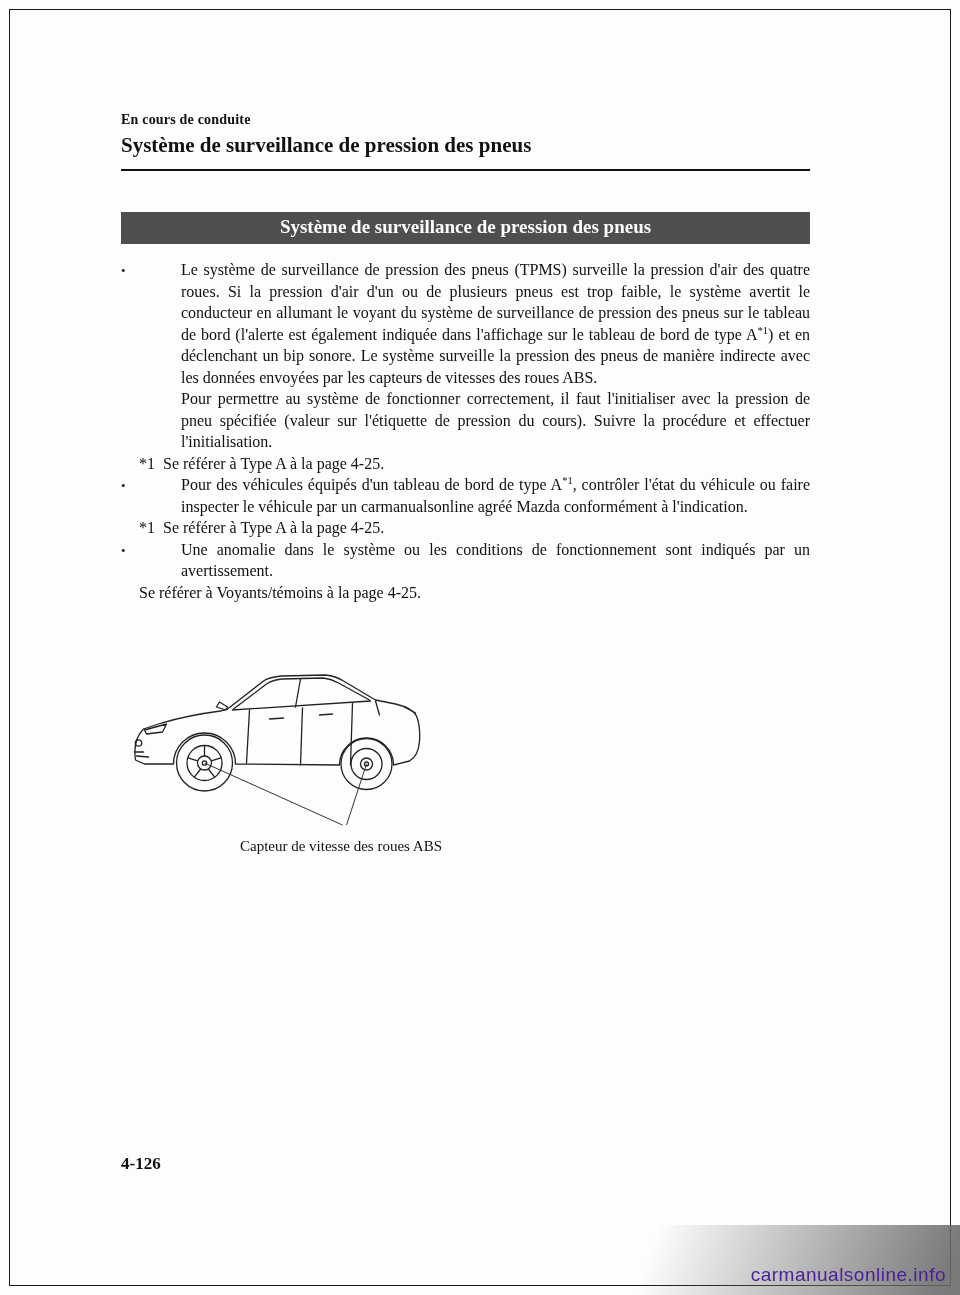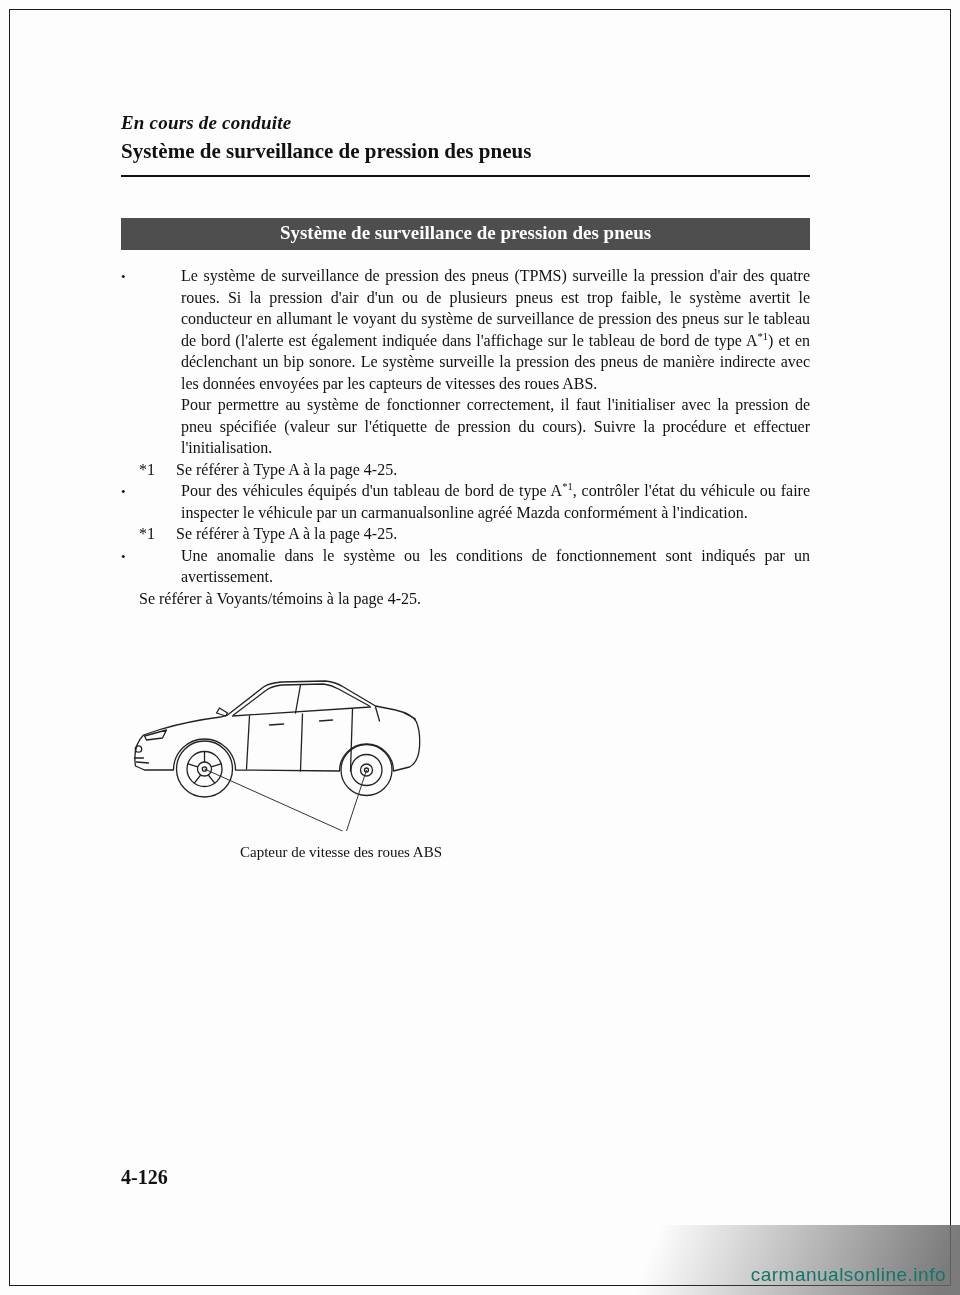--- a/index.html
+++ b/index.html
@@ -16,69 +16,69 @@
     position: absolute;
     left: 9px; top: 9px; right: 9px; bottom: 9px;
     border: 1px solid #1a1a1a;
     pointer-events: none;
   }
   .doc {
     position: absolute;
     left: 121px; top: 112px;
     width: 689px;
   }
-  .section-label { font-size: 19px; font-weight: bold; letter-spacing: 0.2px; font-style: italic; }
+  .section-label { font-size: 14px; font-weight: bold; letter-spacing: 0.2px; }
   .page-title { font-size: 21px; font-weight: bold; margin-top: 5px; }
   .rule { border-top: 2px solid #111; margin-top: 11px; height: 0; }
   .banner {
     margin-top: 41px;
     background: #4e4e4e;
     color: #ffffff;
     text-align: center;
     font-weight: bold;
     font-size: 19px;
     padding: 4px 0 6px 0;
   }
   .body-text { margin-top: 15px; font-size: 16px; line-height: 21.5px; }
   .bullet-item { display: flex; }
   .marker { width: 18px; flex: 0 0 18px; font-size: 13px; padding-top: 1px; }
   .btext { flex: 1; min-width: 0; }
   .just { text-align: justify; margin-left: 42px; }
   sup.fn { font-size: 10.5px; vertical-align: super; line-height: 0; }
   .note-line { }
-  .note-text { margin-left: 21px; }
+  .note-text { margin-left: 8px; }
   .figure { margin-top: 20px; width: 340px; }
   .fig-caption {
     font-size: 15px;
     margin-top: 1px;
     width: 340px;
     text-align: center;
     padding-left: 100px;
   }
   .page-number {
     position: absolute;
     left: 121px; top: 1154px;
-    font-size: 20px; font-weight: bold; margin-top: 12px;
+    font-size: 17px; font-weight: bold;
   }
   .wm-strip {
     position: absolute;
     right: 0; bottom: 0;
     width: 440px; height: 70px;
     background: linear-gradient(110deg,
       rgba(250,250,250,0) 0%,
       rgba(250,250,250,0) 30%,
       rgba(105,105,105,0.88) 95%);
     pointer-events: none;
   }
   .watermark {
     position: absolute;
     right: 14px; bottom: 9px;
     font-family: "Liberation Sans", "DejaVu Sans", sans-serif;
     font-size: 19px;
-    color: #0f766e;
+    color: #4c1d95;
     letter-spacing: 0.5px;
   }
 </style>
 </head>
 <body>
 
 <div class="frame"></div>
 
 <div class="doc">
 

